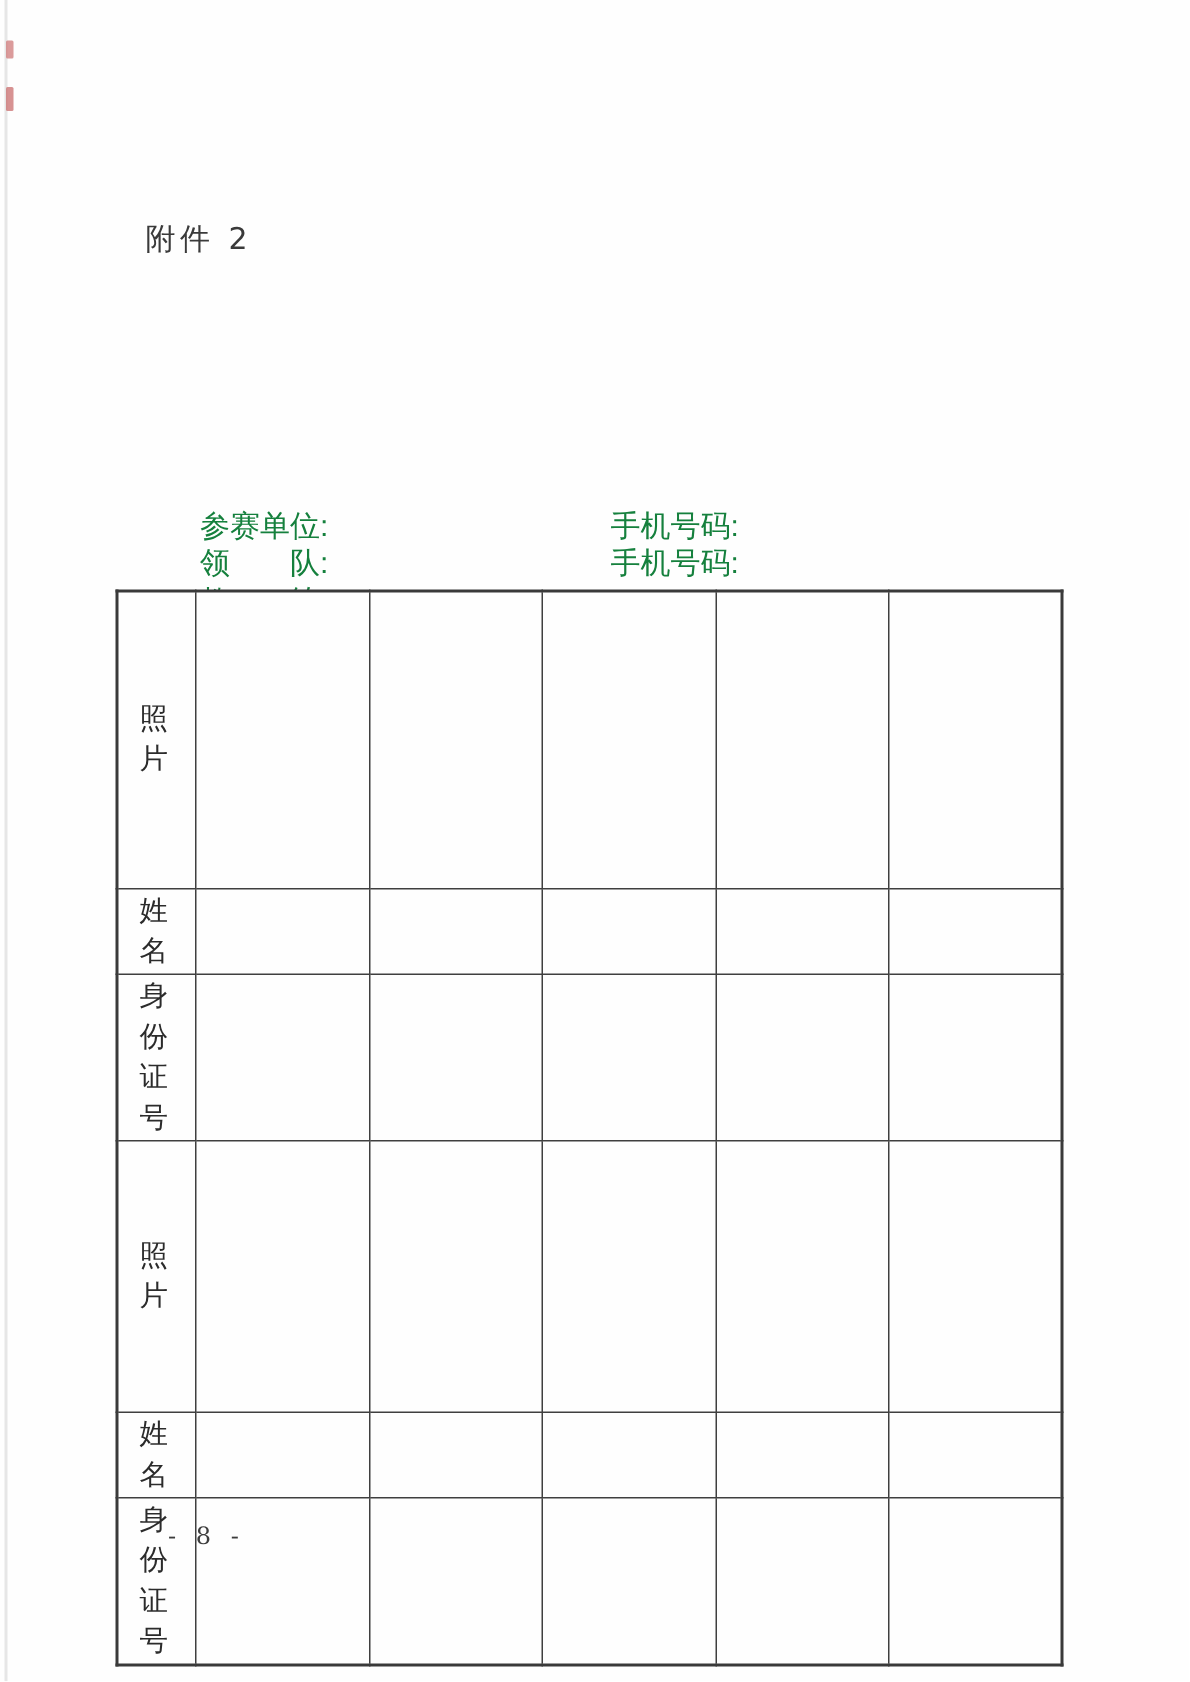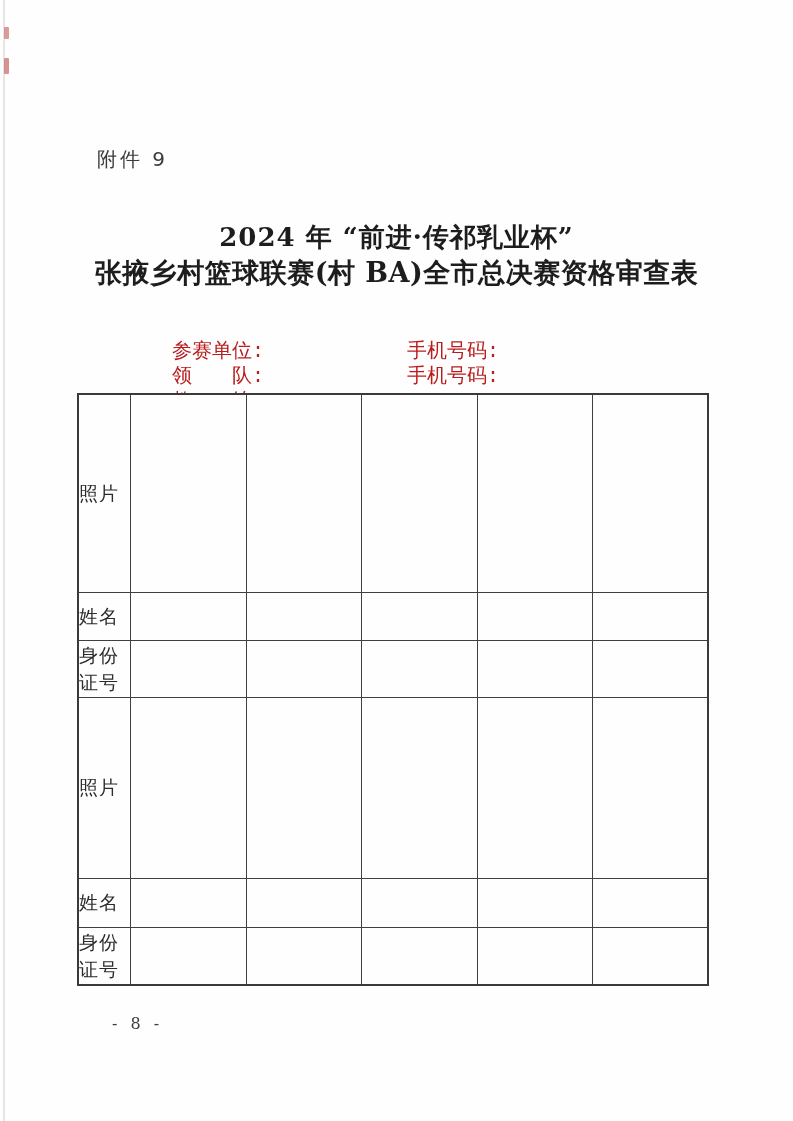--- a/index.html
+++ b/index.html
@@ -56,23 +56,23 @@
   }
   .title-line2 {
     font-size: 27px;
     line-height: 38px;
     letter-spacing: 0.5px;
   }
   .form-header {
     position: absolute;
     left: 100px; top: 314px;
     width: 600px;
-    font-family: Liberation Mono, monospace;
+    font-family: Liberation Sans, sans-serif;
     font-size: 20px;
-    color: #b91c1c;
+    color: #15803d;
   }
   .form-row {
     position: relative;
     height: 25px;
     line-height: 25px;
     white-space: pre;
   }
   .phone-label {
     position: absolute;
     left: 275px; top: 0; margin-left: 32px;
@@ -86,21 +86,21 @@
   }
   table.roster, table.roster td {
     border: 1px solid #3f3f3f;
   }
   table.roster {
     border: 2px solid #3a3a3a;
   }
   td.label-cell {
     font-size: 19px;
     color: #2b2b2b;
-    padding-left: 0;
+    padding-left: 14px;
     vertical-align: middle;
     white-space: pre-line;
     line-height: 27px;
     letter-spacing: 1px;
   }
   td.cell { background: #fefefe; }
   tr.r-photo1 { height: 198px; }
   tr.r-name1  { height: 48px;  }
   tr.r-id1    { height: 55px;  }
   tr.r-photo2 { height: 181px; }
@@ -117,26 +117,22 @@
 </style>
 </head>
 <body>
 
 <div class="page">
 
   <div class="scan-edge"></div>
   <div class="scan-mark m1"></div>
   <div class="scan-mark m2"></div>
 
-  <div class="attachment">附件 9</div>
-
-  <div class="title-block">
-    <div class="title-line1">2024 年 “前进·传祁乳业杯”</div>
-    <div class="title-line2">张掖乡村篮球联赛(村 BA)全市总决赛资格审查表</div>
-  </div>
+  <div class="attachment">附件 2</div>
+
 
   <div class="form-header">
     <div class="form-row">
       <span>参赛单位:</span>
     </div>
     <div class="form-row">
       <span>领　　队:</span>
       <span class="phone-label">手机号码:</span>
     </div>
     <div class="form-row">

